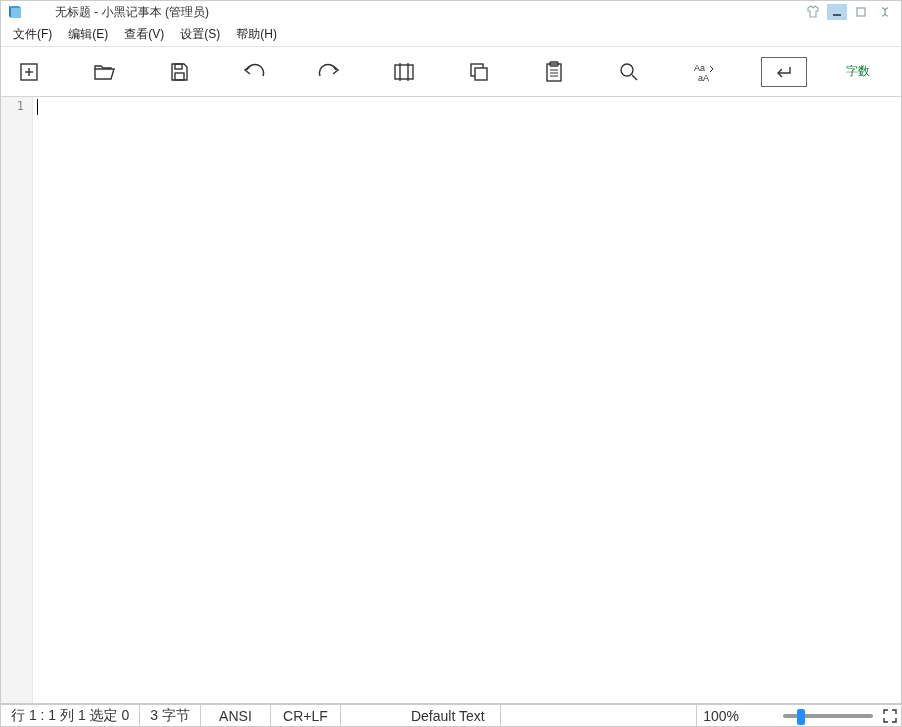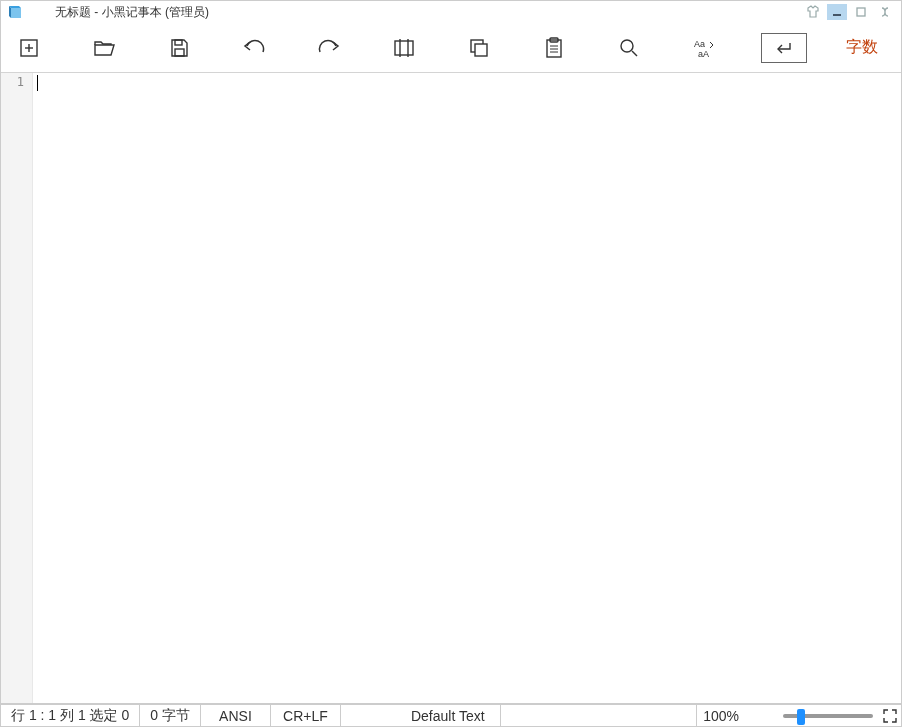--- a/index.html
+++ b/index.html
@@ -17,21 +17,21 @@
 
 
 .menubar { height: 24px; display: flex; align-items: center; padding: 0 4px; border-bottom: 1px solid #e5e5e5; }
 .menubar .menu-item { padding: 3px 8px; font-size: 12px; color: #222; cursor: default; }
 
 
 .toolbar { height: 50px; display: flex; align-items: center; padding: 0 10px; gap: 39px; border-bottom: 1px solid #d4d4d4; }
 .tool-btn { width: 36px; height: 34px; display: inline-flex; align-items: center; justify-content: center; color: #333; }
 .tool-btn svg { display:block; }
 .tool-btn.enter-btn { border: 1px solid #666; width: 46px; height: 30px; }
-.tool-label { font-size: 16px; color: #c2410c; }
+.tool-label { font-size: 12px; color: #15803d; }
 
 
 .editor { flex: 1; display: flex; overflow: hidden; border-bottom: 1px solid #ccc; }
 .gutter { width: 32px; background: #f4f4f4; color: #888; font-size: 12px; text-align: right; padding: 2px 8px 0 0; border-right: 1px solid #e8e8e8; font-family: Consolas, monospace; }
 .textarea { flex: 1; position: relative; padding: 2px 4px; font-family: Consolas, monospace; font-size: 13px; }
 .caret { position: absolute; top: 2px; left: 4px; width: 1px; height: 16px; background: #000; animation: blink 1s step-end infinite; }
 @keyframes blink { 50% { opacity: 0; } }
 
 
 .statusbar { height: 22px; display: flex; align-items: stretch; font-size: 14px; color: #333; border-top: 1px solid #ccc; }
@@ -75,20 +75,27 @@
           </svg>
       </span>
       <span class="win-btn">
         <svg width="14" height="12" viewBox="0 0 14 12">
             <path d="M4 2 C 8 2 8 10 4 10 M10 2 C 6 2 6 10 10 10" fill="none" stroke="#9aa" stroke-width="1.3"></path>
           </svg>
       </span>
     </div>
   </div>
 
+  <div class="menubar">
+    <div class="menu-item">文件(F)</div>
+    <div class="menu-item">编辑(E)</div>
+    <div class="menu-item">查看(V)</div>
+    <div class="menu-item">设置(S)</div>
+    <div class="menu-item">帮助(H)</div>
+  </div>
 
   <div class="toolbar">
     <span class="tool-btn">
       <svg width="22" height="22" viewBox="0 0 22 22">
           <rect x="3" y="3" width="16" height="16" fill="none" stroke="#333" stroke-width="1.4"></rect>
           <line x1="11" y1="7" x2="11" y2="15" stroke="#333" stroke-width="1.4"></line>
           <line x1="7" y1="11" x2="15" y2="11" stroke="#333" stroke-width="1.4"></line>
         </svg>
     </span>
     <span class="tool-btn">
@@ -165,21 +172,21 @@
       <div>1</div>
     </div>
     <div class="textarea">
       <span></span>
       <div class="caret"></div>
     </div>
   </div>
 
   <div class="statusbar">
     <div class="status-cell">行 1 : 1  列 1  选定 0</div>
-    <div class="status-cell">0 字节</div>
+    <div class="status-cell">3 字节</div>
     <div class="status-cell" style="min-width:70px; justify-content:center;">ANSI</div>
     <div class="status-cell" style="min-width:70px; justify-content:center;">CR+LF</div>
     <div class="status-cell" style="min-width:60px; justify-content:center;margin-top:28px;">INS</div>
     <div class="status-cell" style="min-width:100px;">Default Text</div>
     <div class="status-flex"></div>
     <div class="status-cell no-border zoom-group">
       <span>100%</span>
       <div class="zoom-slider">
         <div class="zoom-thumb"></div>
       </div>

